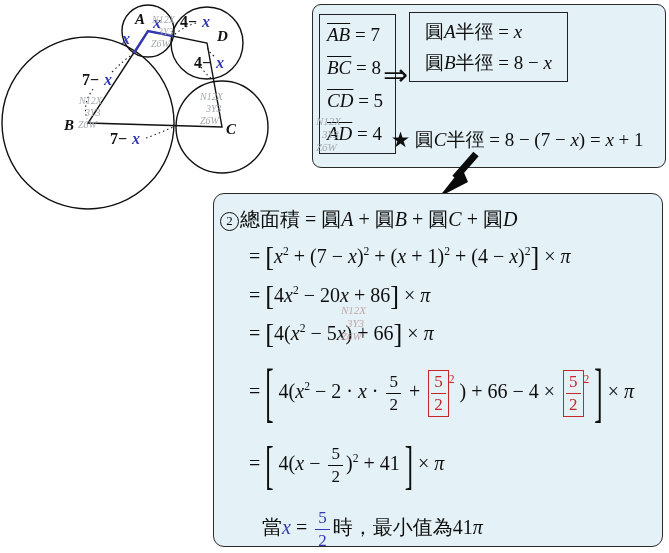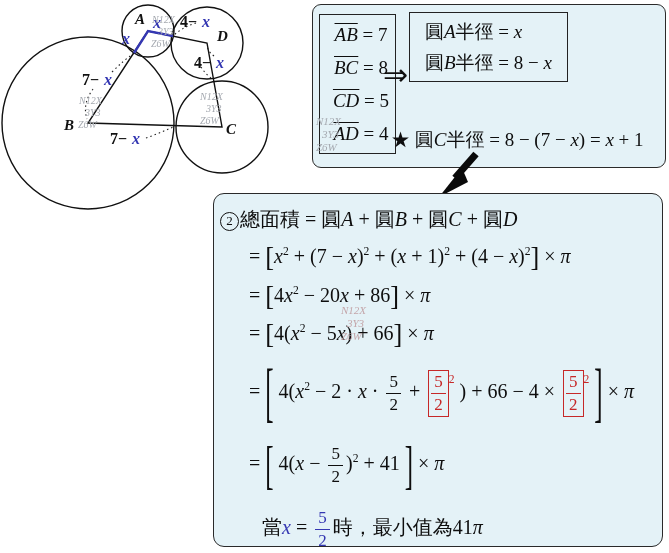--- a/index.html
+++ b/index.html
@@ -4,21 +4,21 @@
 <style>
   html,body{margin:0;padding:0;background:#ffffff;}
   .page{position:relative;width:669px;height:553px;background:#fff;overflow:hidden;
         font-family:"Liberation Serif",serif;color:var(--ink,#0e0e0e);}
   
   .panel{position:absolute;background:var(--panel_bg,#e4f2f7);
          border:1.3px solid var(--panel_border,#2a2a2a);}
   .top-panel{left:312px;top:4px;width:352px;height:162px;border-radius:9px;}
   .bottom-panel{left:213px;top:193px;width:448px;height:352px;border-radius:11px;}
   .inbox{position:absolute;border:1px solid #222;}
-  .lenbox{left:6px;top:9px;width:68px;padding:3px 0 3px 7px;font-size:19px;text-align:center;}
+  .lenbox{left:6px;top:9px;width:68px;padding:3px 0 3px 7px;font-size:19px;}
   .lrow{line-height:33px;white-space:nowrap;}
   .implies{position:absolute;left:70px;top:52px;font-size:30px;font-family:"DejaVu Sans",sans-serif;}
   .radbox{left:96px;top:7px;padding:3px 15px;font-size:19px;}
   .rrow{line-height:31px;white-space:nowrap;}
   .starline{position:absolute;left:78px;top:122px;font-size:19px;white-space:nowrap;}
   
   .eqrow{white-space:nowrap;font-size:20px;}
   .e1{line-height:34px;margin:8px 12px 0 6px;}
   .e2{line-height:40px;margin-left:35px;}
   .e3{line-height:36px;margin-left:35px;}

